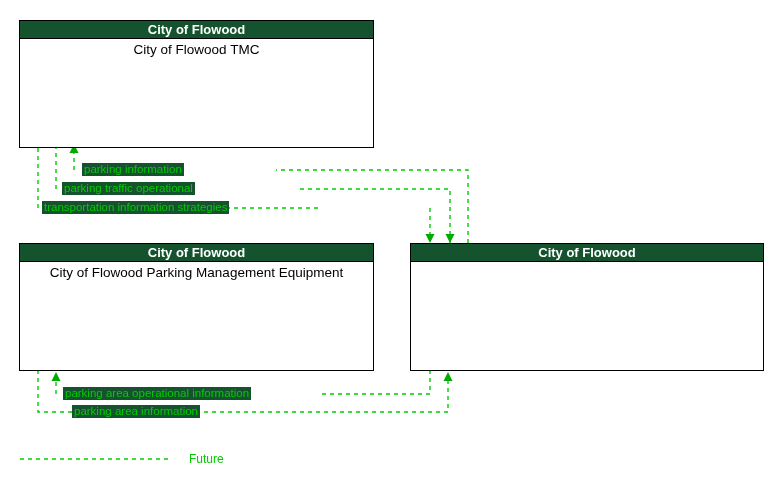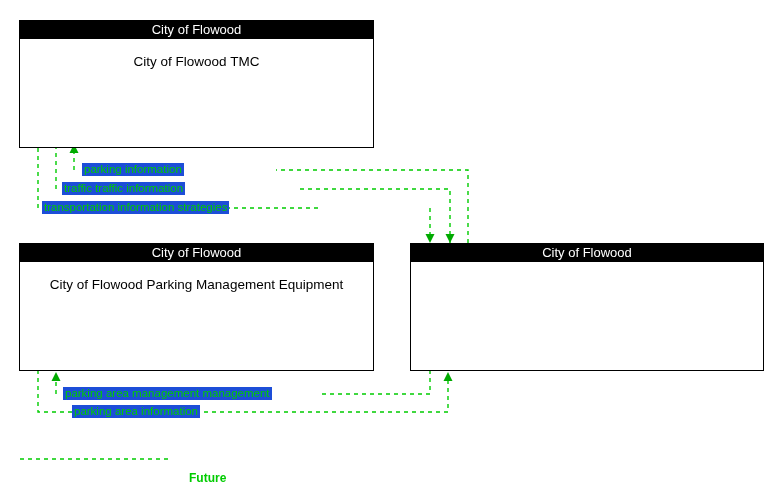--- a/index.html
+++ b/index.html
@@ -20,44 +20,45 @@
     width: 783px;
     height: 487px;
   }
   .node {
     position: absolute;
     border: 1px solid #000000;
     background: #ffffff;
     box-sizing: border-box;
   }
   .node-header {
-    background: #000000;
+    background: #14532d;
     color: #ffffff;
     font-size: 13px;
     line-height: 17px;
     height: 17px;
     text-align: center;
     border-bottom: 1px solid #000000;
     white-space: nowrap;
     overflow: hidden;
+    font-weight: bold;
   }
   .node-body {
     color: #000000;
     font-size: 13.5px;
     line-height: 17px;
     text-align: center;
-    padding: 14px 4px 0 4px;
+    padding: 2px 4px 0 4px;
   }
   .flow-label {
     position: absolute;
     color: #00cc00;
     font-size: 11.5px;
     line-height: 13px;
     white-space: nowrap;
-    background: #1d4ed8;
+    background: #14532d;
     padding: 0 2px;
   }
   .legend-label {
     position: absolute;
     color: #00cc00;
     font-size: 12px;
     line-height: 14px;
     white-space: nowrap;
   }
   svg { position: absolute; left: 0; top: 0; }
@@ -123,23 +124,23 @@
     <div class="node-header">City of Flowood</div>
     <div class="node-body">City of Flowood Parking Management Equipment</div>
   </div>
 
   <div class="node" style="left:410px; top:243px; width:354px; height:128px;">
     <div class="node-header">City of Flowood</div>
   </div>
 
   <div class="flow-label" style="left:82px; top:163px;">parking information</div>
 
-  <div class="flow-label" style="left:62px; top:182px;">traffic traffic information</div>
+  <div class="flow-label" style="left:62px; top:182px;">parking traffic operational</div>
 
   <div class="flow-label" style="left:42px; top:201px;">transportation information strategies</div>
 
-  <div class="flow-label" style="left:63px; top:387px;">parking area management management</div>
+  <div class="flow-label" style="left:63px; top:387px;">parking area operational information</div>
 
   <div class="flow-label" style="left:42px; top:405px;margin-left:30px;">parking area information</div>
 
-  <div class="legend-label" style="left:189px; top:471px;font-weight:bold;">Future</div>
+  <div class="legend-label" style="left:189px; top:452px;">Future</div>
 
 </div>
 
 </body></html>

